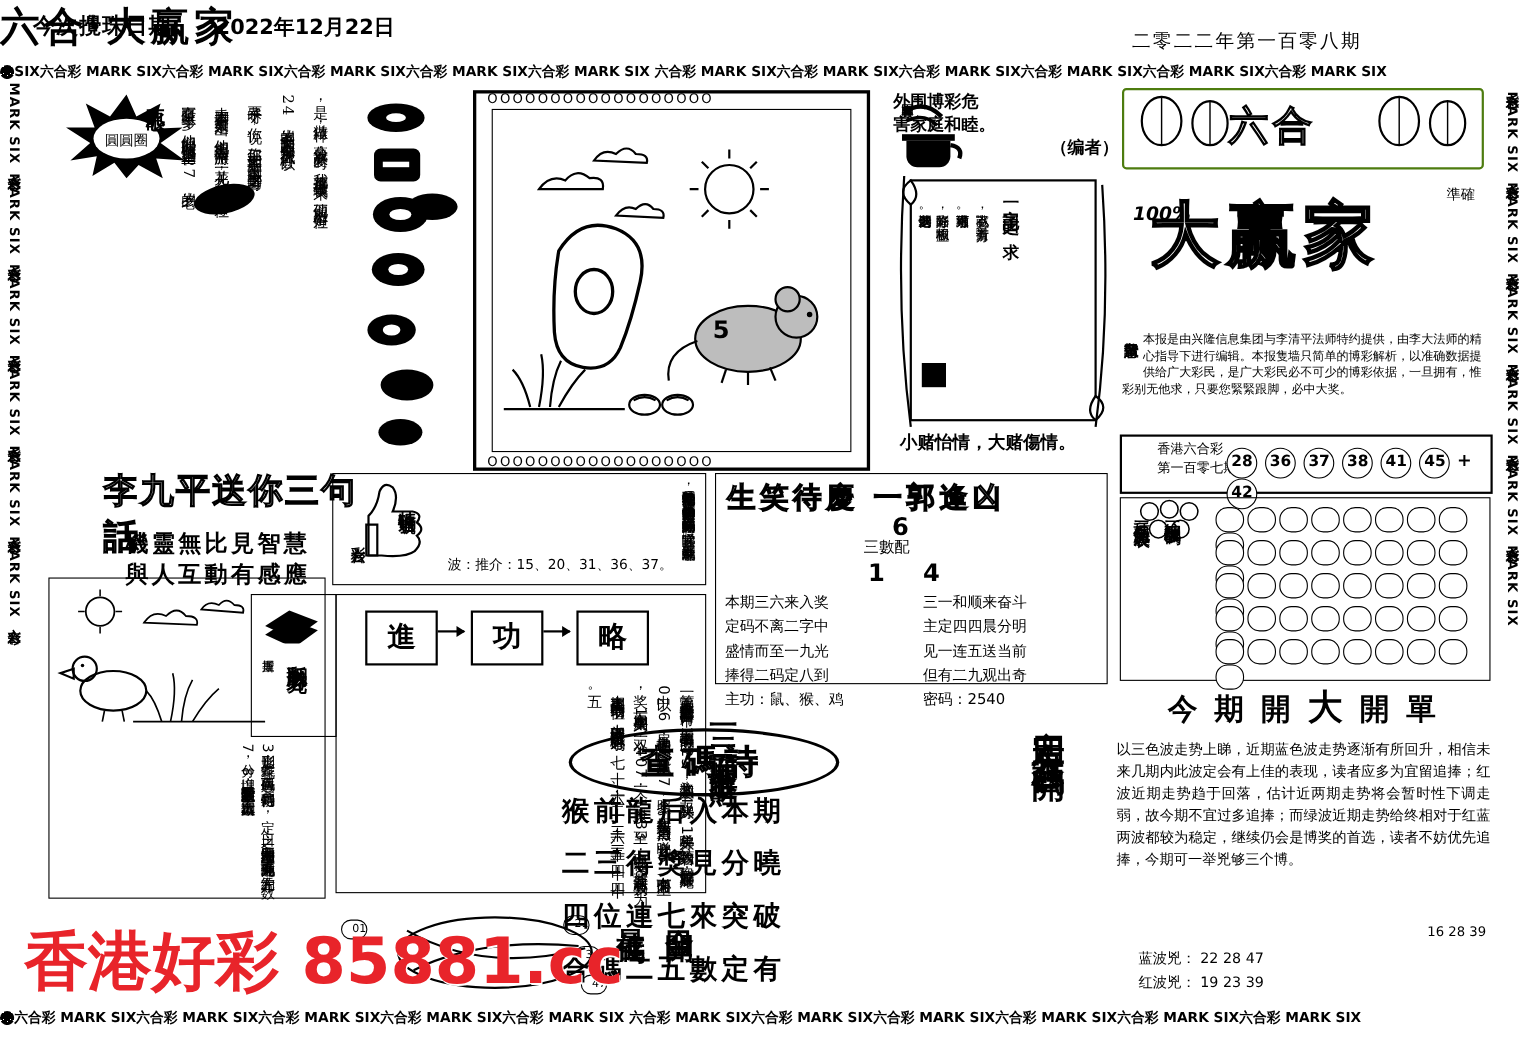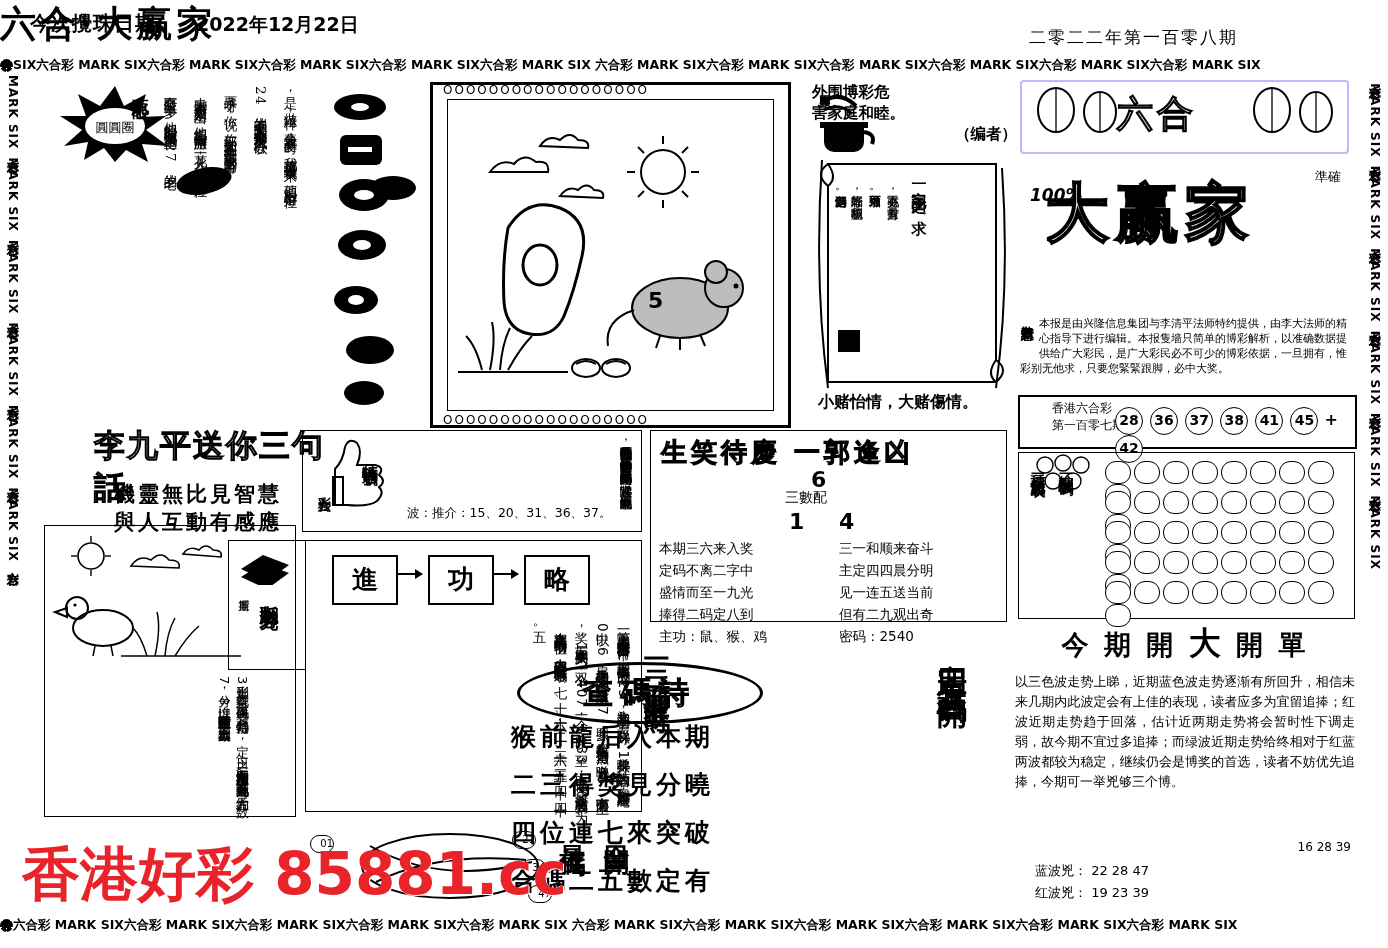--- a/index.html
+++ b/index.html
@@ -59,27 +59,27 @@
   .mouse-num{position:absolute;font-size:22px;font-weight:bold;}
 
   
   .warn{position:absolute;left:812px;top:82px;width:205px;height:60px;font-size:15.5px;line-height:21px;font-weight:bold;}
 
   
   .scroll{position:absolute;left:812px;top:150px;width:200px;height:250px;}
 
   
   .logo-box{position:absolute;left:1020px;top:80px;width:325px;height:300px;}
-  .logo-top{position:absolute;left:0;top:0;width:325px;height:70px;border:2px solid #c4b5fd;border-radius:4px;}
+  .logo-top{position:absolute;left:0;top:0;width:325px;height:70px;border:2px solid #4d7c0f;border-radius:4px;}
   .big-dayingjia{position:absolute;left:25px;top:90px;width:280px;height:90px;font-size:64px;font-weight:bold;letter-spacing:6px;font-family:"DejaVu Serif","Liberation Serif",serif;
       -webkit-text-stroke:2px #000;color:#fff;}
   .pct{position:absolute;left:10px;top:105px;font-size:17px;font-style:italic;font-weight:bold;}
   .zhunyao{position:absolute;right:4px;top:88px;font-size:13px;}
 
-  .notice{position:absolute;left:1020px;top:316px;width:330px;font-size:11px;line-height:15px;}
+  .notice{position:absolute;left:1020px;top:301px;width:330px;font-size:11px;line-height:15px;}
 
   
   .res-box{position:absolute;left:1018px;top:395px;width:335px;height:50px;border:2px solid #000;}
   .res-label{position:absolute;left:4px;top:3px;font-size:12px;line-height:17px;margin-left:28px;}
   .ball{display:inline-block;width:26px;height:26px;border:1.5px solid #000;border-radius:50%;
         text-align:center;line-height:25px;font-size:14px;font-weight:bold;margin:0 1px;background:#fff;}
 
   
   .banner{position:absolute;font-weight:bold;font-family:"DejaVu Serif","Liberation Serif",serif;margin-left:36px;}
 

